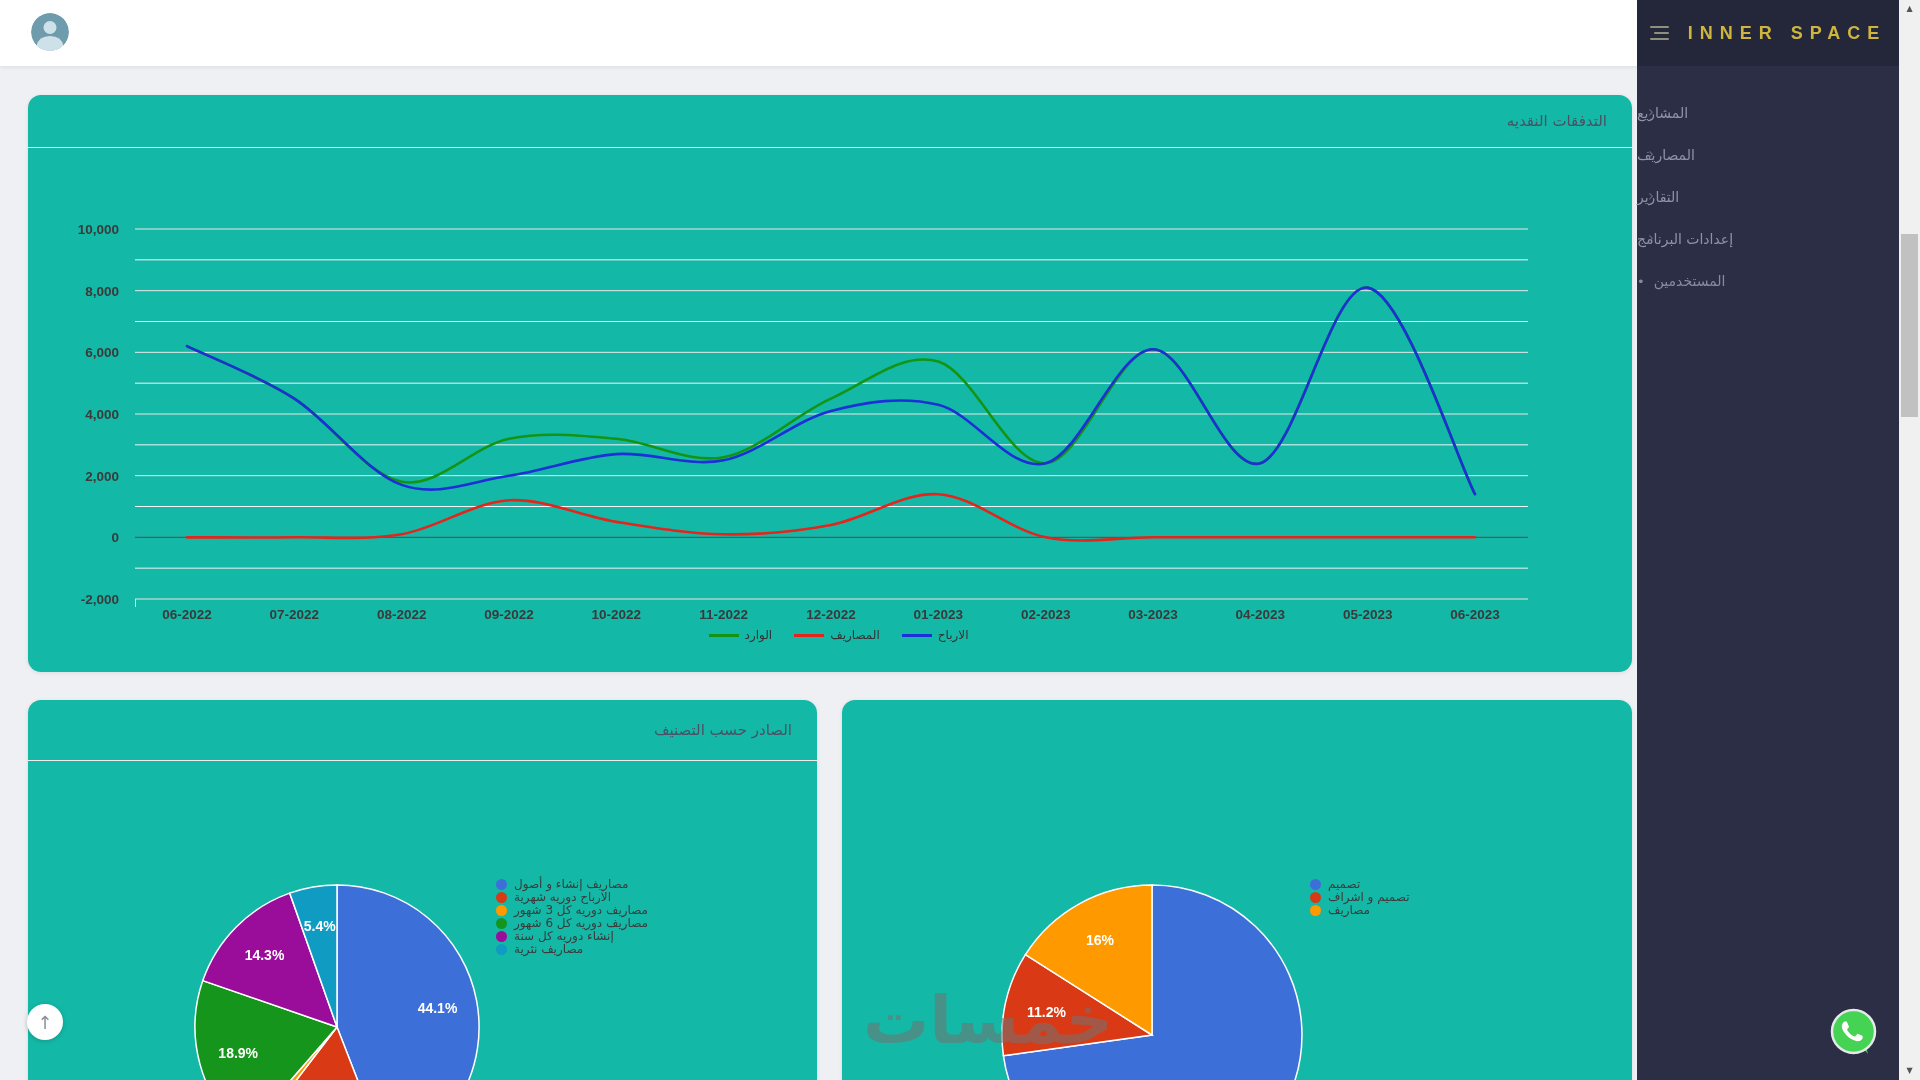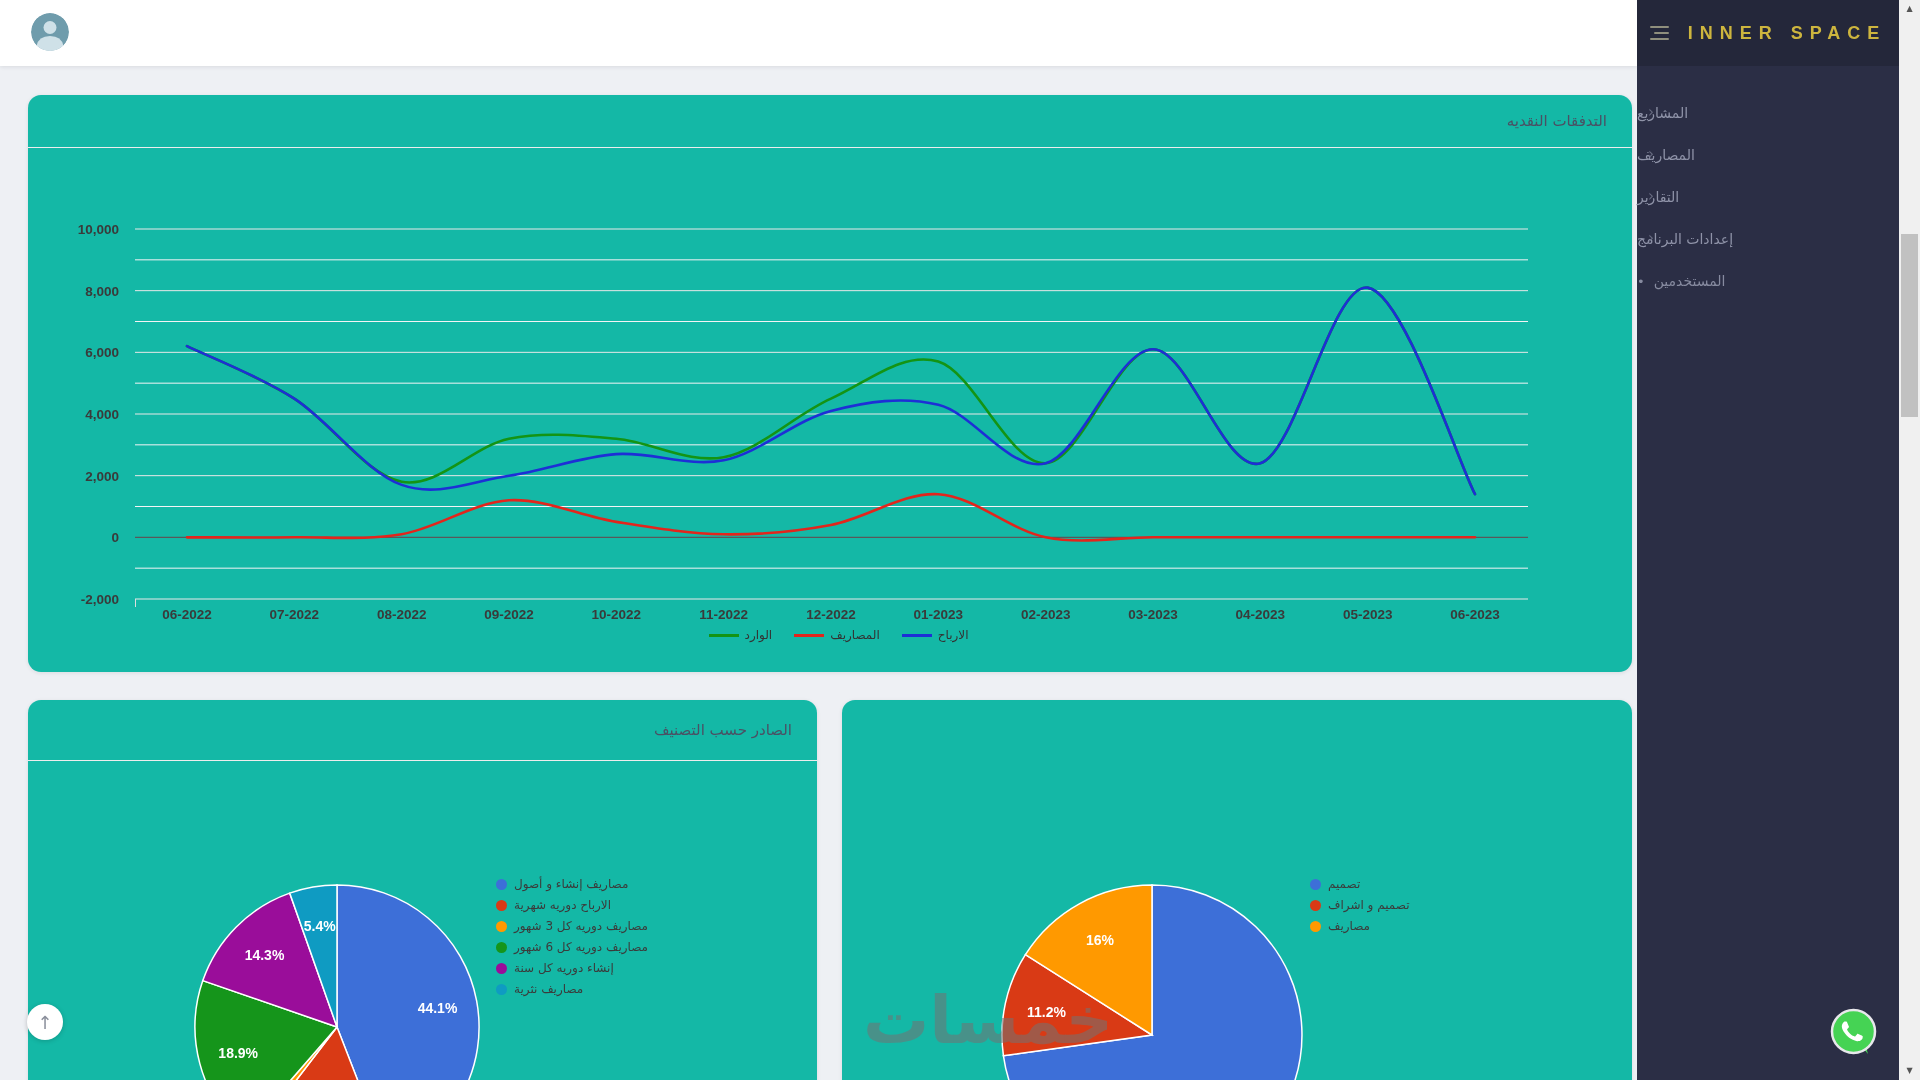--- a/index.html
+++ b/index.html
@@ -65,21 +65,21 @@
   }
   .line-legend .item { display:flex; align-items:center; gap:6px; cursor:pointer; }
   .line-legend .swatch { width:30px; height:3px; }
   .line-legend .lbl { font-size:12px; color:#333; }
   
   .pie-svg { position:absolute; }
   #pie-outgoing { left:159px; top:177px; }
   #pie-incoming { left:150px; top:175px; }
   .pie-legend {
     position:absolute; left:468px; top:178px;
-    display:flex; flex-direction:column; gap:9px;
+    display:flex; flex-direction:column; gap:1px;
   }
   .pie-legend .item { display:flex; align-items:center; gap:7px; height:12px; cursor:pointer; }
   .pie-legend .dot { width:11px; height:11px; border-radius:50%; flex:0 0 auto; }
   .pie-legend .lbl { font-size:12px; color:#3b3b3b; white-space:nowrap; direction:rtl; }
   
   .watermark {
     position:absolute; left:848px; top:982px; width:280px; text-align:center;
     font-size:66px; font-weight:bold; color:#737373; opacity:.55;
     z-index:6; pointer-events:none; direction:rtl;
   }

